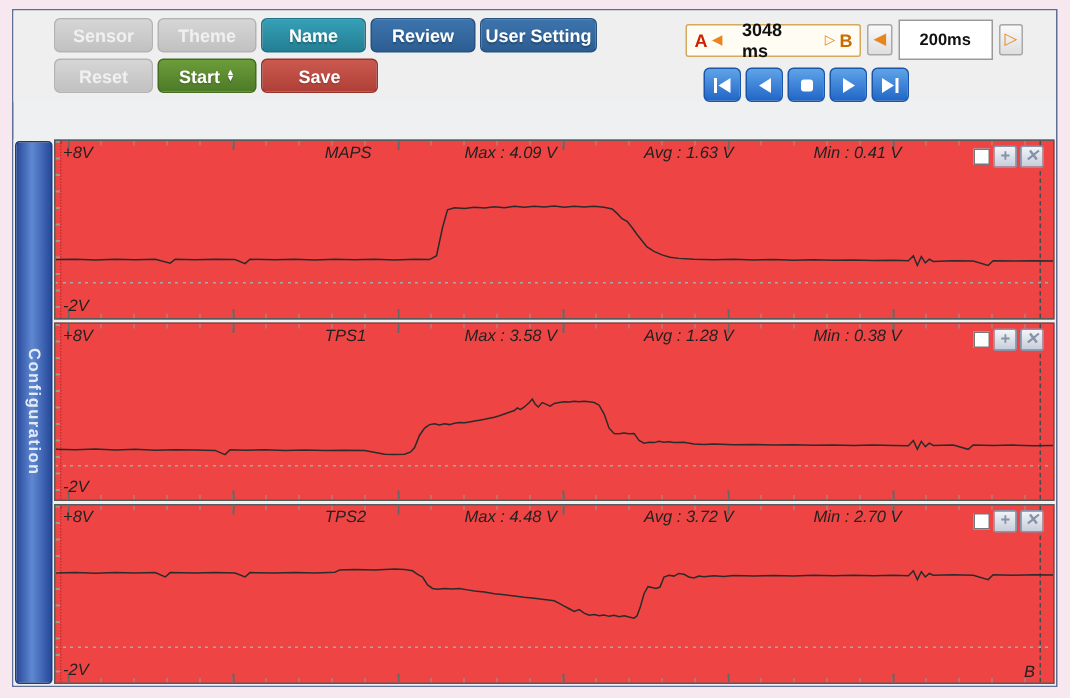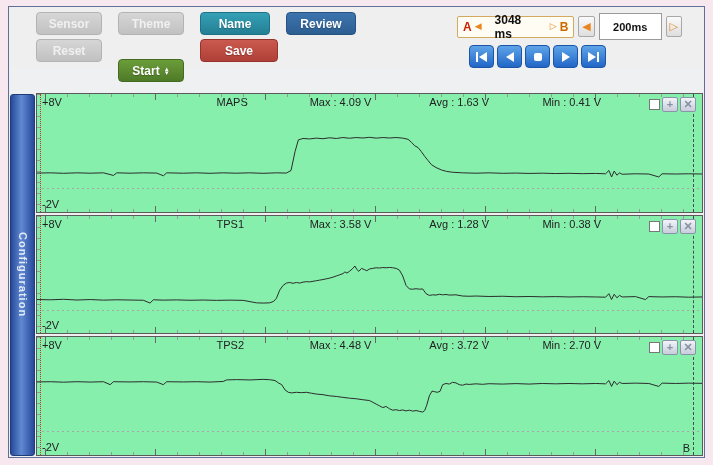--- a/index.html
+++ b/index.html
@@ -18,29 +18,29 @@
   .win-btns{position:absolute;right:6px;top:3px;display:flex;gap:4px;}
   .win-btn{width:20px;height:17px;border:1px solid #7b87a0;border-radius:3px;
     background:linear-gradient(#f4f6fa,#c6ccd9);display:flex;align-items:center;justify-content:center;}
   .glyph-monitor{width:10px;height:7px;border:1px solid #6a7690;border-radius:1px;position:relative;background:#dfe4ee;}
   .glyph-monitor::after{content:"";position:absolute;right:-1px;top:-2px;width:3px;height:3px;background:#6a7690;}
   .glyph-stack{width:10px;height:8px;border:1px solid #6a7690;border-radius:1px;
     background:linear-gradient(#dfe4ee 0 3px,#6a7690 3px 4px,#dfe4ee 4px);}
 
   
   .toolbar{height:61px;background:#efefef;position:relative;padding:5px 0 0 27px;}
-  .btn-row{display:flex;gap:16px;margin-bottom:4px;}
+  .btn-row{display:flex;gap:3px;margin-bottom:4px;}
   .btn{height:23px;border-radius:4px;font-size:12px;font-weight:bold;color:#fff;
     display:flex;align-items:center;justify-content:center;gap:4px;cursor:default;
     text-shadow:0 1px 1px rgba(0,0,0,.25);}
   .w66{width:66px}.w70{width:70px}.w78{width:78px}
   .btn.disabled{background:linear-gradient(#d6d6d6,#c1c1c1);border:1px solid #b3b3b3;color:#f0f0f0;text-shadow:none;}
   .btn.teal{background:linear-gradient(#35a0b6,#247f94);border:1px solid #1e7287;}
   .btn.blue{background:linear-gradient(#3d74ad,#2d5e92);border:1px solid #275280;}
-  .btn.green{background:linear-gradient(#6b9d3a,#4e7a27);border:1px solid #446b20;margin-top:20px;}
+  .btn.green{background:linear-gradient(#6b9d3a,#4e7a27);border:1px solid #446b20;}
   .btn.red{background:linear-gradient(#ca5a50,#b03f37);border:1px solid #96332b;}
   .spinner{display:flex;flex-direction:column;line-height:4px;font-size:6px;color:#fff;}
 
   .right-cluster{position:absolute;right:22px;top:6px;width:225px;}
   .timing-row{display:flex;align-items:center;gap:4px;}
   .ab-box{display:flex;align-items:center;height:22px;border:1px solid #d2a95e;
     background:#fffdf3;border-radius:2px;padding:0 5px;gap:3px;}
   .a-lab{color:#cc2200;font-weight:bold;font-size:12px;}
   .b-lab{color:#cc6a00;font-weight:bold;font-size:12px;}
   .tri{color:#e8851e;font-size:9px;line-height:1;}
@@ -58,21 +58,21 @@
   .bar-v{width:2px;height:10px;background:#fff;}
   .stop-sq{width:8px;height:8px;background:#fff;border-radius:2px;}
 
   
   .content{position:absolute;left:0;right:0;top:86px;bottom:0;display:flex;background:#efefef;}
   .sidebar{width:25px;margin:1px 1px 1px 1px;border:1px solid #1e3c78;border-radius:3px;
     background:linear-gradient(90deg,#27499a,#6089d2 45%,#27499a);
     display:flex;align-items:center;justify-content:center;}
   .sidebar-label{writing-mode:vertical-rl;font-size:11px;font-weight:bold;color:#e4ebf8;letter-spacing:1px;}
   .panels{flex:1;display:flex;flex-direction:column;gap:2px;padding:0 1px 1px 0;}
-  .panel{flex:1;position:relative;background:#86efac;border:1px solid #5a5a5a;overflow:hidden;}
+  .panel{flex:1;position:relative;background:#ef4444;border:1px solid #5a5a5a;overflow:hidden;font-style:italic;}
   .wave-svg{position:absolute;left:0;top:0;width:100%;height:100%;}
   .hdr{position:absolute;top:2px;font-size:11px;color:#222;white-space:nowrap;}
   .lab-top{left:5px;}
   .lab-name{left:27%;}
   .lab-max{left:41%;}
   .lab-avg{left:59%;}
   .lab-min{left:76%;}
   .lab-bot{position:absolute;bottom:2px;left:5px;font-size:11px;color:#222;}
   .b-cursor-label{position:absolute;bottom:1px;right:12px;font-size:11px;color:#222;}
   .panel-ctrls{position:absolute;top:3px;right:6px;display:flex;gap:2px;align-items:center;}
@@ -99,20 +99,21 @@
 
 <div class="window">
 
 
   <div class="toolbar">
     <div class="btn-row">
       <div class="btn disabled w66">Sensor</div>
       <div class="btn disabled w66">Theme</div>
       <div class="btn teal w70">Name</div>
       <div class="btn blue w70">Review</div>
+      <div class="btn blue w78">User Setting</div>
     </div>
     <div class="btn-row">
       <div class="btn disabled w66">Reset</div>
       <div class="btn green w66">
         <span>Start</span>
         <span class="spinner">
             <span>▲</span>
             <span>▼</span>
           </span>
       </div>

